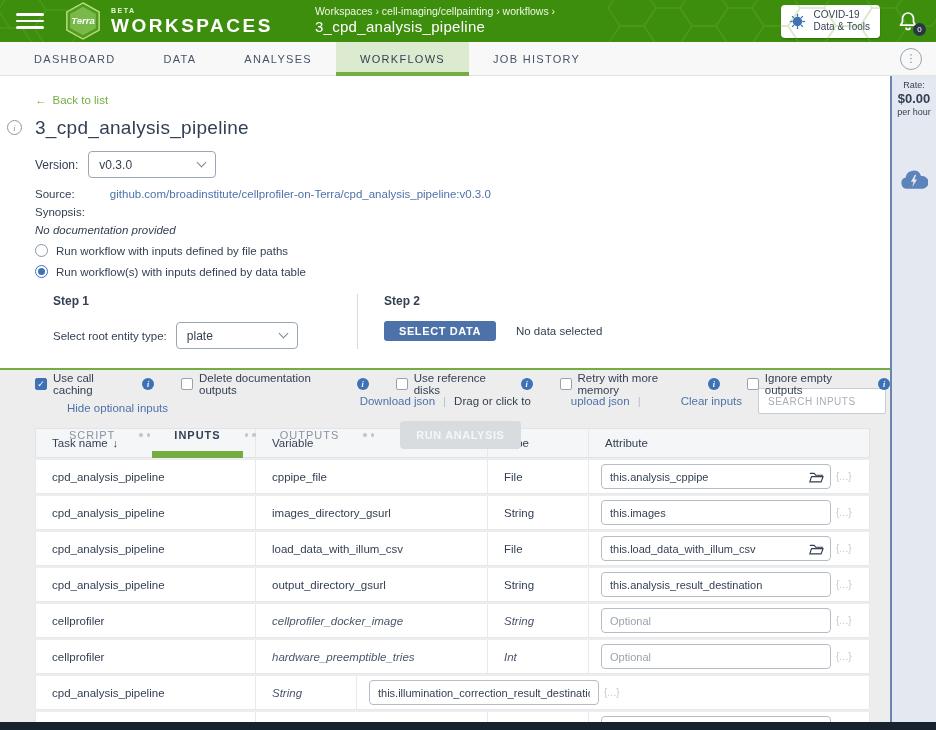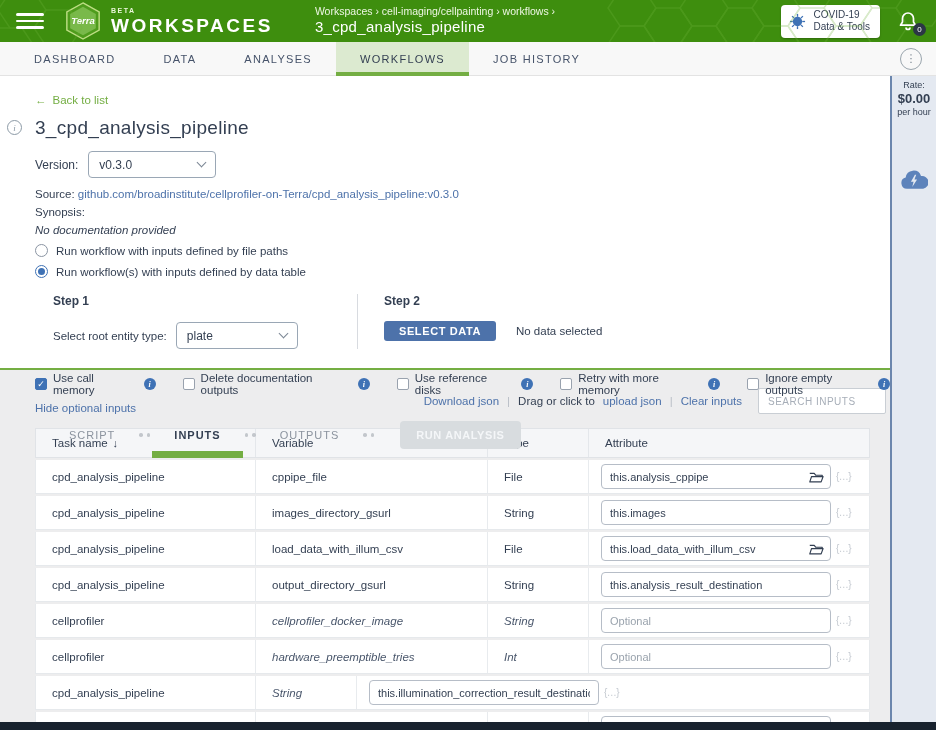--- a/index.html
+++ b/index.html
@@ -36,21 +36,21 @@
   .panel { position:absolute; top:76px; left:0; width:890px; height:294px; background:#fff; border-bottom:2px solid #74ae43; padding:14px 0 0 35px; z-index:2; }
   .back-link { display:inline-flex; align-items:center; gap:6px; color:#74ae43; font-size:11.5px; cursor:pointer; }
   .title-row { position:relative; margin-top:9px; }
   .info-circle { position:absolute; left:-28px; top:3px; width:15px; height:15px; border:1.5px solid #8c9aa6; border-radius:50%; color:#8c9aa6; font-size:9px; font-style:italic; font-family:"Liberation Serif",serif; display:flex; align-items:center; justify-content:center; }
   .page-title { font-size:19px; font-weight:500; letter-spacing:.3px; color:#333f52; }
   .version-row { margin-top:12px; display:flex; align-items:center; gap:10px; font-size:12px; }
   .select-box { display:flex; align-items:center; justify-content:space-between; width:128px; height:27px; border:1px solid #9aa7b5; border-radius:4px; background:#fff; padding:0 10px; font-size:12px; color:#333f52; cursor:pointer; }
   .chev { width:7px; height:7px; border-right:1.6px solid #7b8694; border-bottom:1.6px solid #7b8694; transform:rotate(45deg); margin-top:-4px; }
   .meta-line { margin-top:10px; font-size:11.5px; }
   .meta-line + .meta-line { margin-top:6px; }
-  .link-blue { color:#4d72aa; cursor:pointer; text-decoration:none; }
+  .link-blue { color:#4d72aa; cursor:pointer; text-decoration:none;margin-left:32px; }
   .nodoc { margin-top:6px; font-size:11.5px; font-style:italic; }
   .radio-row { margin-top:8px; display:flex; align-items:center; gap:8px; font-size:11.5px; cursor:pointer; }
   .radio { width:13px; height:13px; border:1px solid #8b95a3; border-radius:50%; background:#fff; position:relative; flex:0 0 auto; }
   .radio.sel { border:1.5px solid #3f72b5; }
   .radio.sel::after { content:''; position:absolute; inset:2px; background:#3f72b5; border-radius:50%; }
   .steps { margin:16px 0 0 18px; display:flex; align-items:stretch; }
   .step1 { width:288px; }
   .step-title { font-size:12px; font-weight:bold; }
   .entity-row { margin-top:14px; display:flex; align-items:center; gap:9px; font-size:11.5px; }
   .entity-row .select-box { width:122px; }
@@ -245,21 +245,21 @@
         <div class="step2-row">
           <button class="btn-primary">SELECT DATA</button>
           <span class="no-data">No data selected</span>
         </div>
       </div>
     </div>
 
     <div class="opts-row">
       <label class="opt">
         <span class="cb checked">✓</span>
-        <span>Use call memory</span>
+        <span>Use call caching</span>
         <span class="info-dot">i</span>
       </label>
       <label class="opt">
         <span class="cb"></span>
         <span>Delete documentation outputs</span>
         <span class="info-dot">i</span>
       </label>
       <label class="opt">
         <span class="cb"></span>
         <span>Use reference disks</span>

